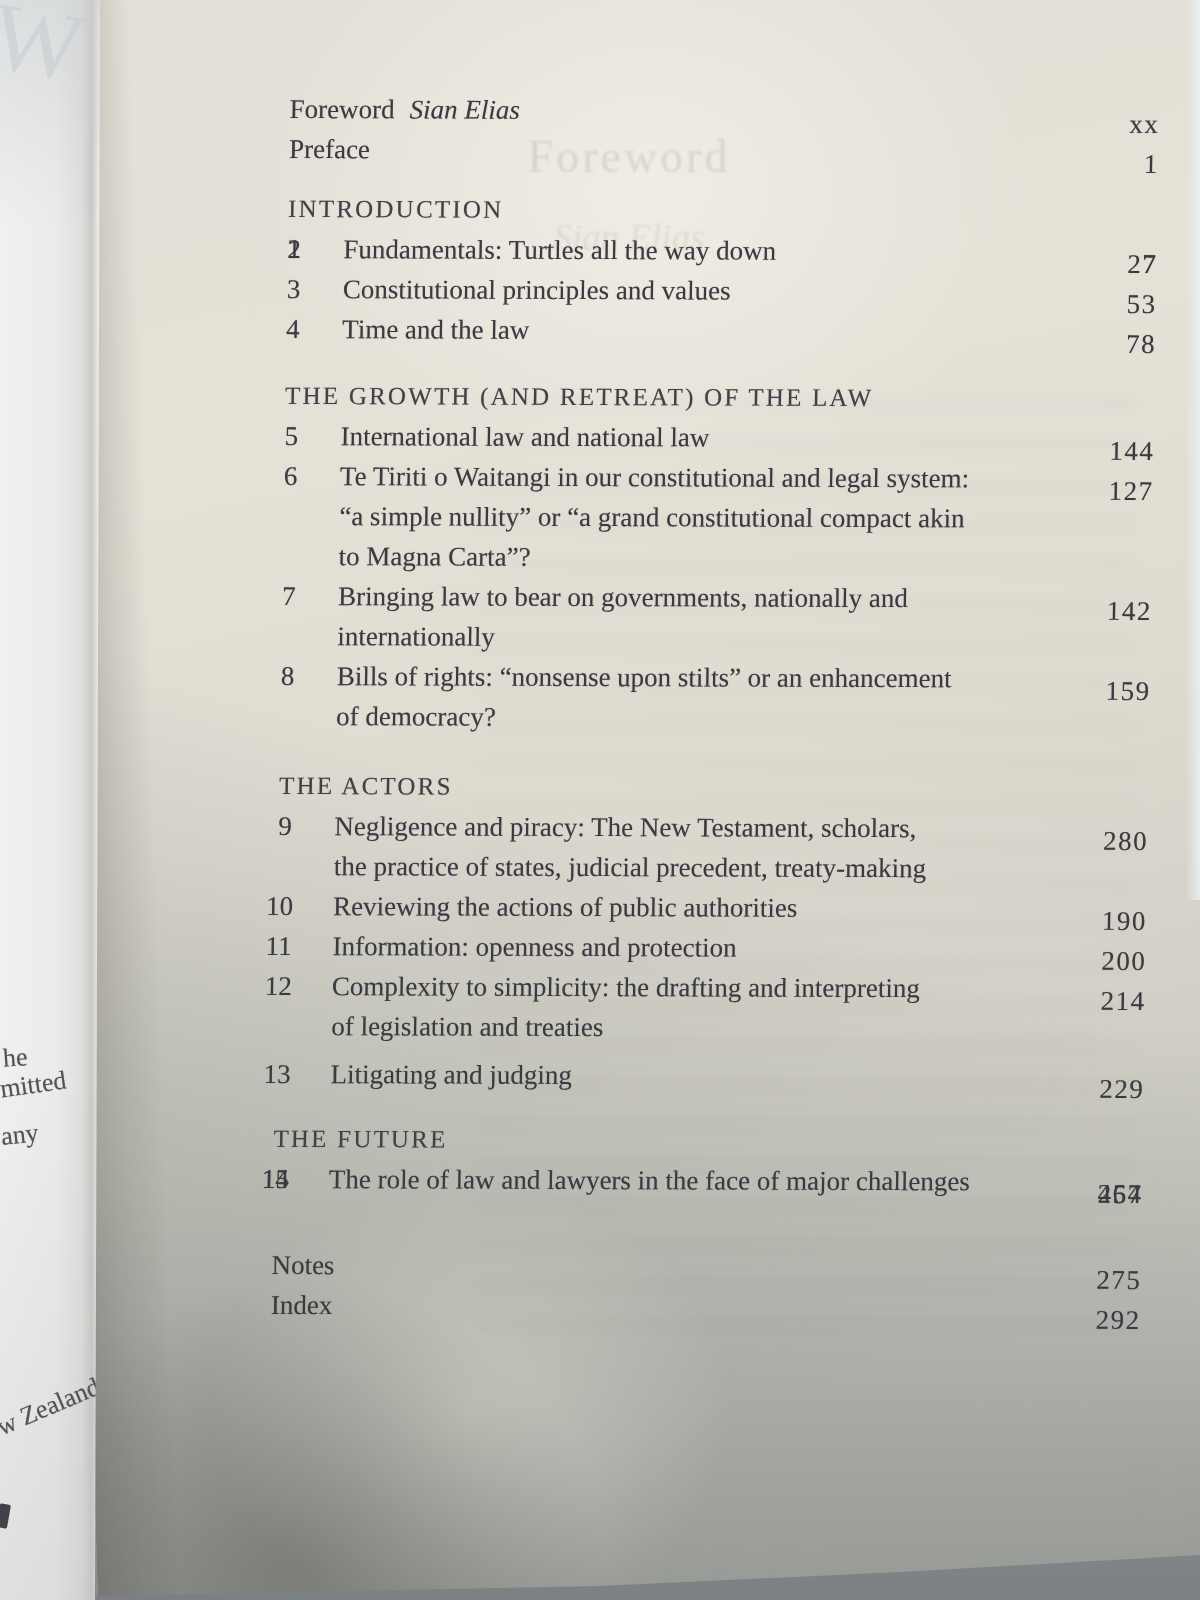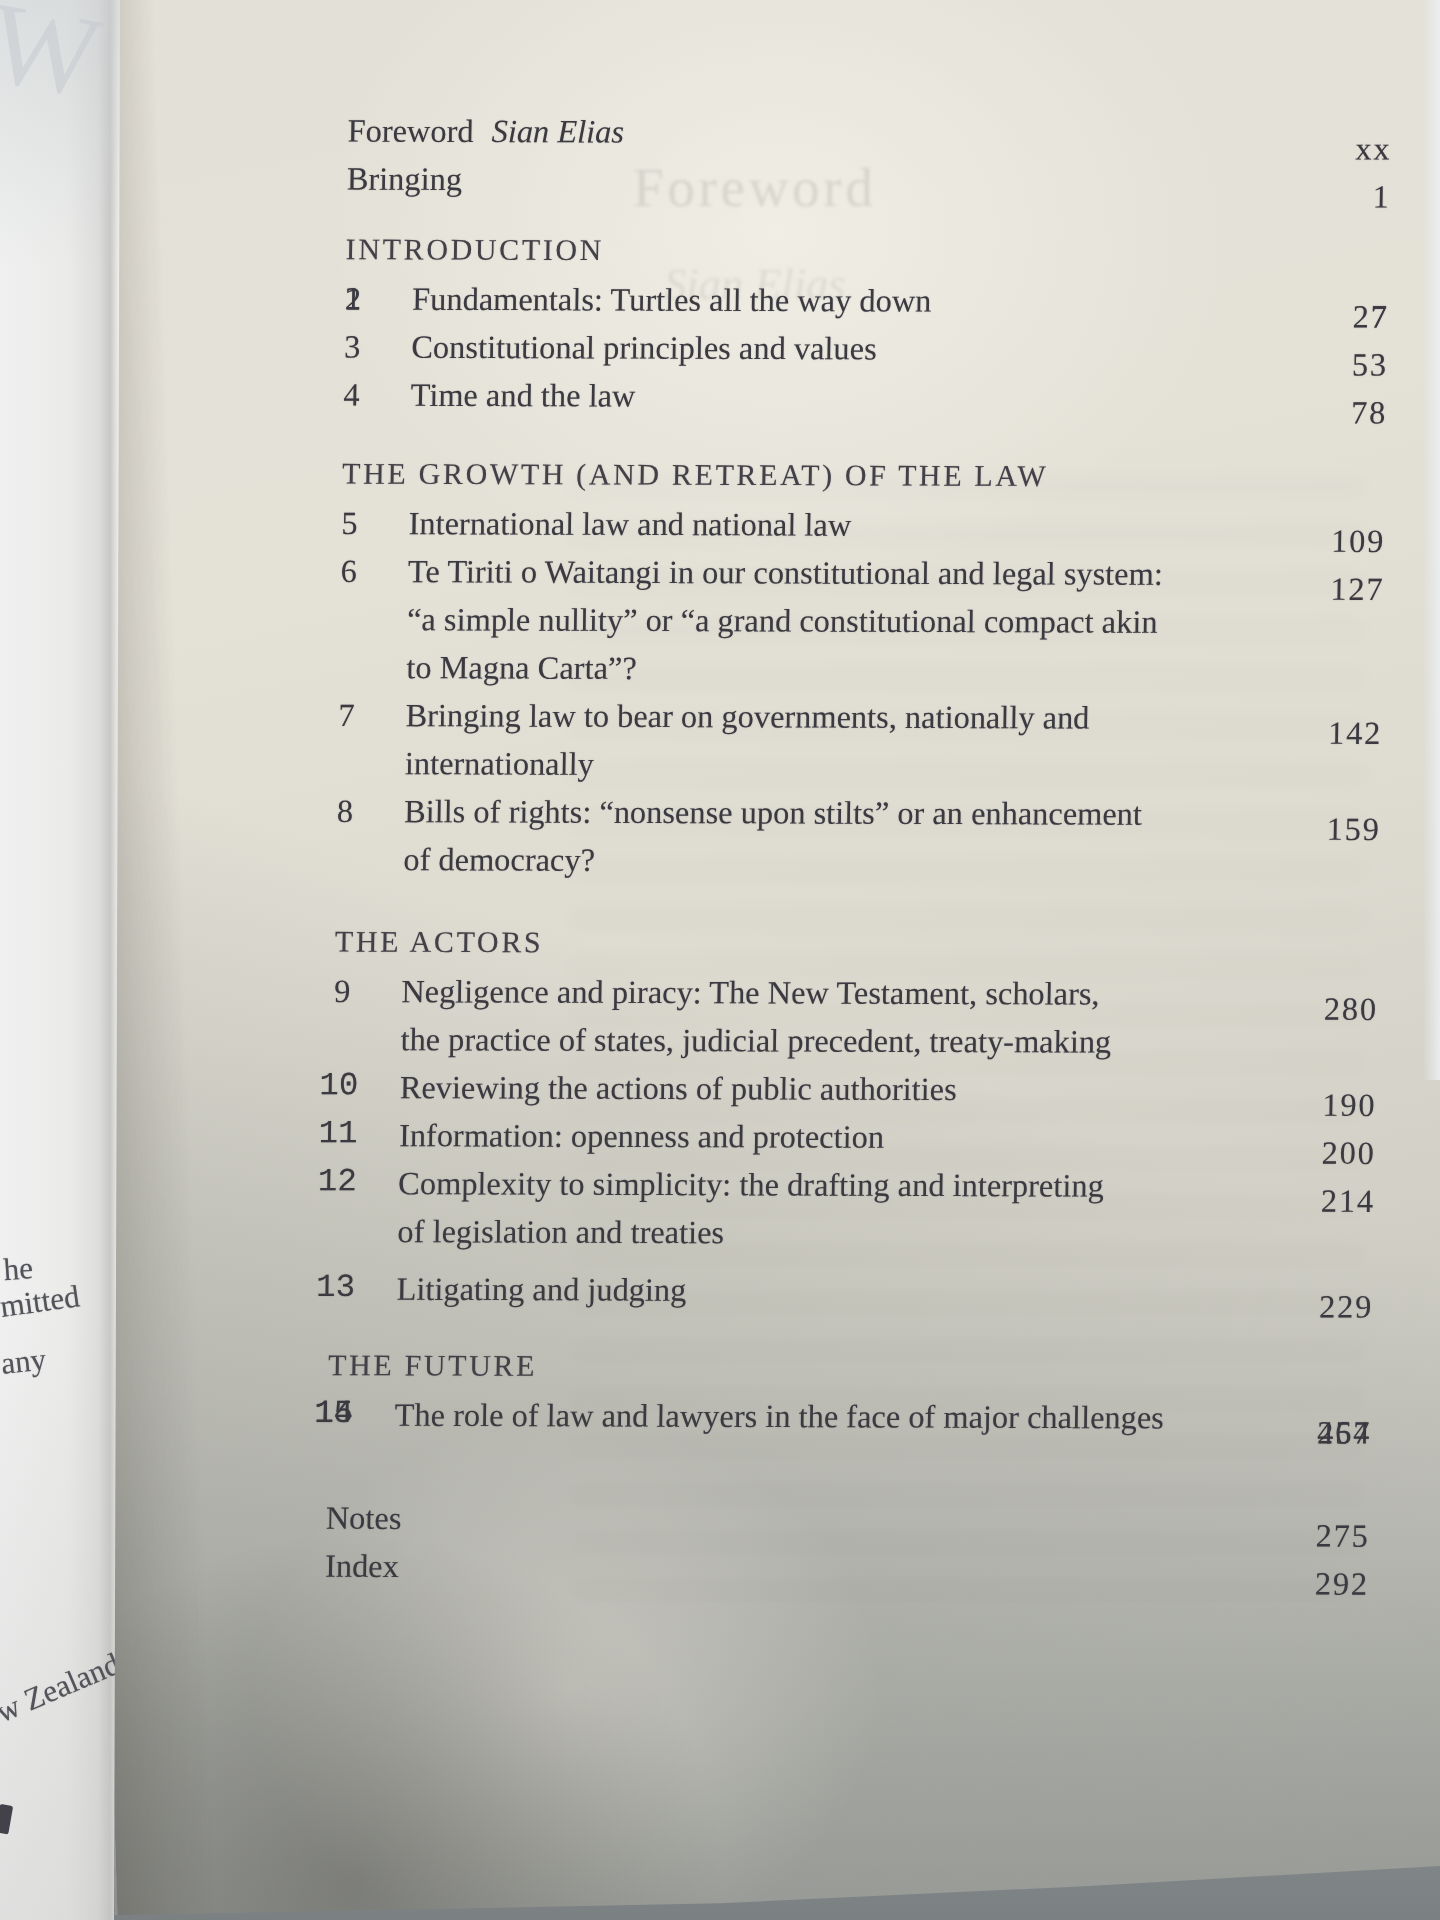--- a/index.html
+++ b/index.html
@@ -54,21 +54,21 @@
   
   .toc {
     position:absolute; left:194px; top:89px; width:870px; z-index:5;
     font-size:27px; line-height:40px; color:#3b3a41;
     text-shadow:0 0 1px rgba(59,58,65,0.40);
     transform:rotate(0.2deg) skewX(-0.7deg); transform-origin:0 0;
   }
   .row { position:relative; }
   .heading { font-size:25px; letter-spacing:2.2px; color:#434148; }
   .num { position:absolute; left:0; top:0; }
-  .row.dd .num { left:-11px;font-family:Liberation Mono, monospace; }
+  .row.dd .num { left:-11px; }
   .entry .title { display:inline-block; margin-left:56px; white-space:pre; }
   .front .title, .back .title { margin-left:0; }
   .author { font-style:italic; margin-left:15px; }
   .pagenum { position:absolute; right:0; top:0; letter-spacing:1.5px;margin-top:12px; }
   .mt20{margin-top:20px}.mt25{margin-top:25px}.mt27{margin-top:27px}
   .mt30{margin-top:30px}.mt8{margin-top:8px}.mt46{margin-top:46px}
 
   
   .left-page {
     position:absolute; left:0; top:0; width:102px; height:1600px; z-index:6;
@@ -99,21 +99,21 @@
     <div class="ghost ghost-author">Sian Elias</div>
     <div class="ghost-lines"></div>
 
     <div class="toc">
 
       <div class="row front">
         <span class="title"><span>Foreword</span><span class="author">Sian Elias</span></span>
         <span class="pagenum">xx</span>
       </div>
       <div class="row front">
-        <span class="title">Bringing</span>
+        <span class="title">Preface</span>
         <span class="pagenum">1</span>
       </div>
 
       <div class="row heading mt20">INTRODUCTION</div>
       <div class="row entry">
         <span class="num">1</span>
         <span class="pagenum">7</span>
       </div>
       <div class="row entry">
         <span class="num">2</span>
@@ -128,21 +128,21 @@
       <div class="row entry">
         <span class="num">4</span>
         <span class="title">Time and the law</span>
         <span class="pagenum">78</span>
       </div>
 
       <div class="row heading mt27">THE GROWTH (AND RETREAT) OF THE LAW</div>
       <div class="row entry">
         <span class="num">5</span>
         <span class="title">International law and national law</span>
-        <span class="pagenum">109</span>
+        <span class="pagenum">144</span>
       </div>
       <div class="row entry">
         <span class="num">6</span>
         <span class="title">Te Tiriti o Waitangi in our constitutional and legal system:
 “a simple nullity” or “a grand constitutional compact akin
 to Magna Carta”?</span>
         <span class="pagenum">127</span>
       </div>
       <div class="row entry">
         <span class="num">7</span>

